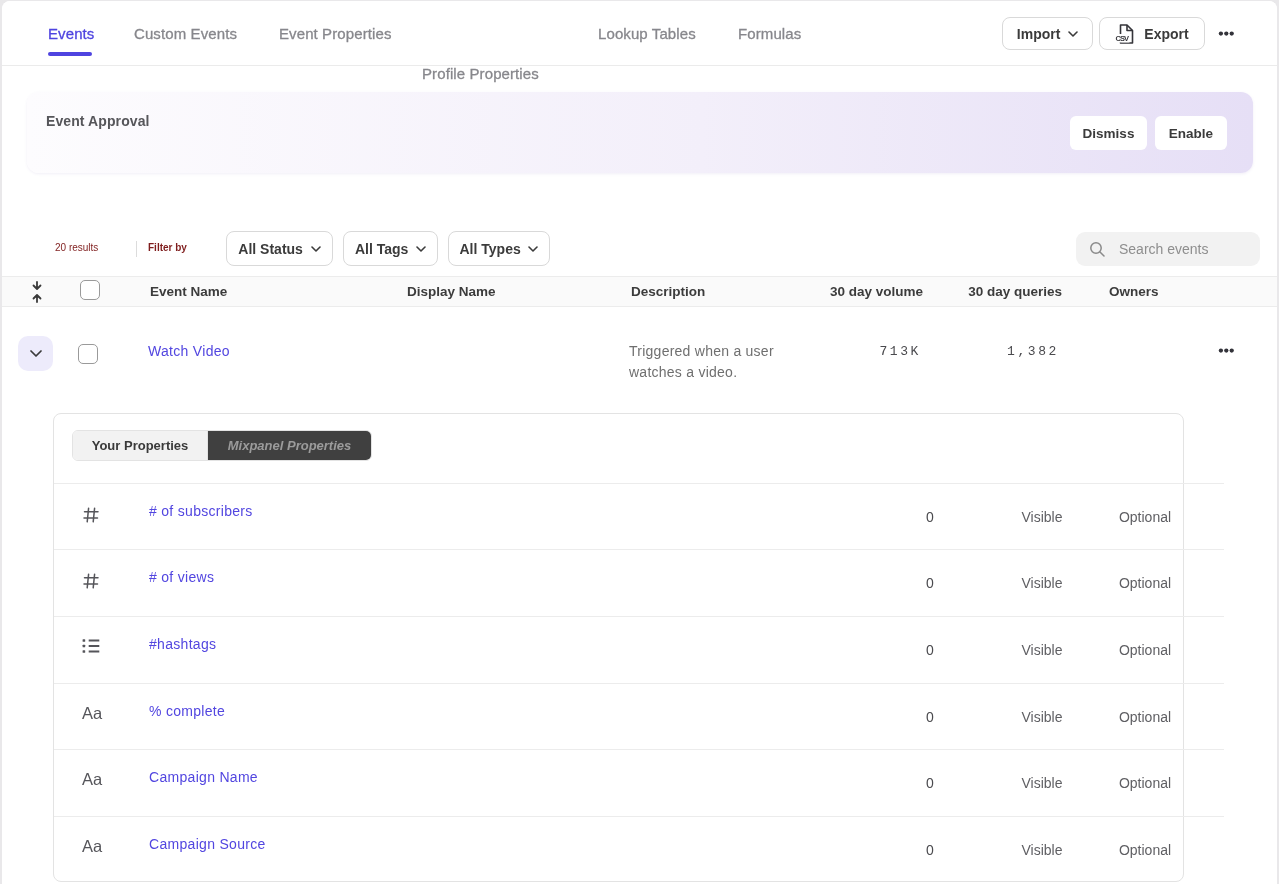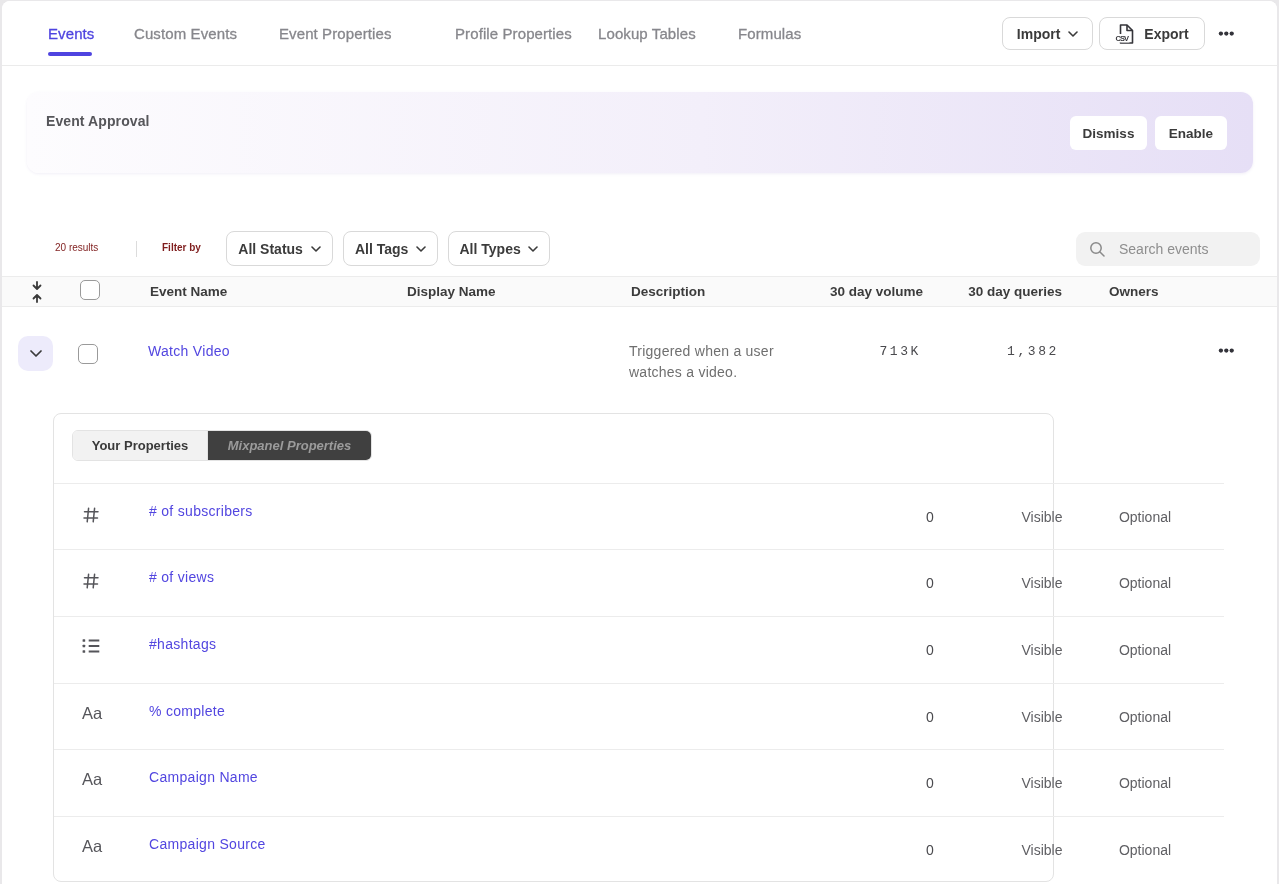--- a/index.html
+++ b/index.html
@@ -24,40 +24,40 @@
 .search span { position:absolute; left:43px; top:9px; font-size:14px; color:#8e8e8e; }
 
 .thead { position:absolute; left:2px; top:276px; width:1275px; height:31px; background:#fafafa; border-top:1px solid #ececec; border-bottom:1px solid #ececec; }
 .th { position:absolute; top:7px; font-size:13.5px; font-weight:700; color:#3c3c3c; white-space:nowrap; }
 .checkbox { position:absolute; width:20px; height:20px; background:#fff; border:1.5px solid #9a9a9a; border-radius:5px; }
 
 .expbtn { position:absolute; left:18px; top:336px; width:35px; height:35px; background:#edebfb; border-radius:10px; display:flex; align-items:center; justify-content:center; }
 .link { color:#5246e0; text-decoration:none; }
 .mono { font-family:"Liberation Mono", monospace; }
 
-.panel { position:absolute; left:53px; top:413px; width:1001px; height:469px; border:1px solid #e3e3e3; border-radius:8px; background:#fff; }
+.panel { position:absolute; left:53px; top:413px; width:1131px; height:469px; border:1px solid #e3e3e3; border-radius:8px; background:#fff; }
 .seg { position:absolute; left:18px; top:16px; height:31px; border:1px solid #e3e3e3; border-radius:6px; display:flex; overflow:hidden; }
 .seg .s1 { width:134px; background:#f2f2f2; display:flex; align-items:center; justify-content:center; font-size:13px; font-weight:700; color:#3a3a3a; }
 .seg .s2 { width:164px; background:#404040; display:flex; align-items:center; justify-content:center; font-size:13px; font-weight:700; color:#9b9b9b; border-left:1px solid #e3e3e3;font-style:italic; }
 .prow { position:absolute; left:0; width:1170px; height:67px; border-top:1px solid #ececec; }
 .prow .icon { position:absolute; color:#55555a; }
 .prow .pname { position:absolute; left:95px; top:19px; font-size:14px; letter-spacing:0.3px; }
 .prow .zero { position:absolute; left:861px; top:25px; width:30px; text-align:center; font-size:14px; color:#4a4a4e; }
 .prow .vis { position:absolute; left:958px; top:25px; width:60px; text-align:center; font-size:14px; color:#5f5f63; }
 .prow .opt { position:absolute; left:1056px; top:25px; width:70px; text-align:center; font-size:14px; color:#5f5f63; }
 </style>
 </head>
 <body>
 <div class="card"></div>
 <div class="tabbar">
   <span class="tab active" style="left:46px;">Events</span>
   <span class="tab-underline"></span>
   <span class="tab" style="left:132px;">Custom Events</span>
   <span class="tab" style="left:277px;">Event Properties</span>
-  <span class="tab" style="left:453px;">Profile Properties</span>
+  <span class="tab" style="left:420px;margin-top:40px;">Profile Properties</span>
   <span class="tab" style="left:596px;">Lookup Tables</span>
   <span class="tab" style="left:736px;">Formulas</span>
 </div>
 <div class="btn" style="left:1002px; top:17px; width:91px; height:33px;">Import&nbsp;&nbsp;<svg width="10" height="6" viewBox="0 0 10 6">
       <path d="M1 1 L5 5 L9 1" fill="none" stroke="#3b3b3b" stroke-width="1.6" stroke-linecap="round" stroke-linejoin="round"></path>
     </svg></div>
 <div class="btn" style="left:1099px; top:17px; width:106px; height:33px;">
 <svg width="20" height="22" viewBox="0 0 20 22" style="margin-right:9px;">
       <path d="M5.5 2 H12 L17.5 7.5 V20 H5.5 Z" fill="none" stroke="#35353a" stroke-width="1.6" stroke-linejoin="round"></path>
       <path d="M12 2 V7.5 H17.5" fill="none" stroke="#35353a" stroke-width="1.6" stroke-linejoin="round"></path>
@@ -72,21 +72,21 @@
   </svg>
 
 <div class="banner">
   <h3>Event Approval</h3>
   <div class="bbtn" style="left:1043px; width:77px;">Dismiss</div>
   <div class="bbtn" style="left:1128px; width:72px;">Enable</div>
 </div>
 
 <span class="tb-text" style="left:55px; top:242px;">20 results</span>
 <div class="abs" style="left:136px; top:241px; width:1px; height:16px; background:#dcdcdc;"></div>
-<span class="tb-text" style="left:162px; top:242px; font-weight:700;">Filter by</span>
+<span class="tb-text" style="left:148px; top:242px; font-weight:700;">Filter by</span>
 <div class="btn" style="left:226px; top:231px; width:107px; height:35px;">All Status&nbsp;&nbsp;<svg width="10" height="6" viewBox="0 0 10 6">
       <path d="M1 1 L5 5 L9 1" fill="none" stroke="#3b3b3b" stroke-width="1.6" stroke-linecap="round" stroke-linejoin="round"></path>
     </svg></div>
 <div class="btn" style="left:343px; top:231px; width:95px; height:35px;">All Tags&nbsp;&nbsp;<svg width="10" height="6" viewBox="0 0 10 6">
       <path d="M1 1 L5 5 L9 1" fill="none" stroke="#3b3b3b" stroke-width="1.6" stroke-linecap="round" stroke-linejoin="round"></path>
     </svg></div>
 <div class="btn" style="left:448px; top:231px; width:102px; height:35px;">All Types&nbsp;&nbsp;<svg width="10" height="6" viewBox="0 0 10 6">
       <path d="M1 1 L5 5 L9 1" fill="none" stroke="#3b3b3b" stroke-width="1.6" stroke-linecap="round" stroke-linejoin="round"></path>
     </svg></div>
 <div class="search">

